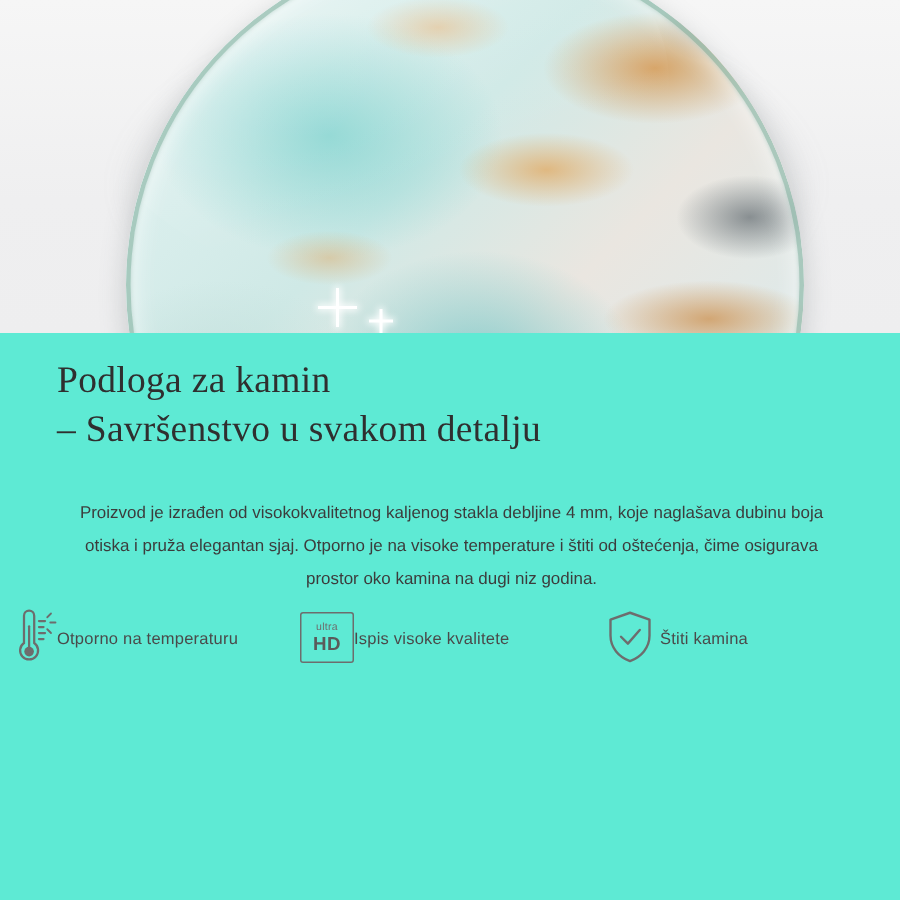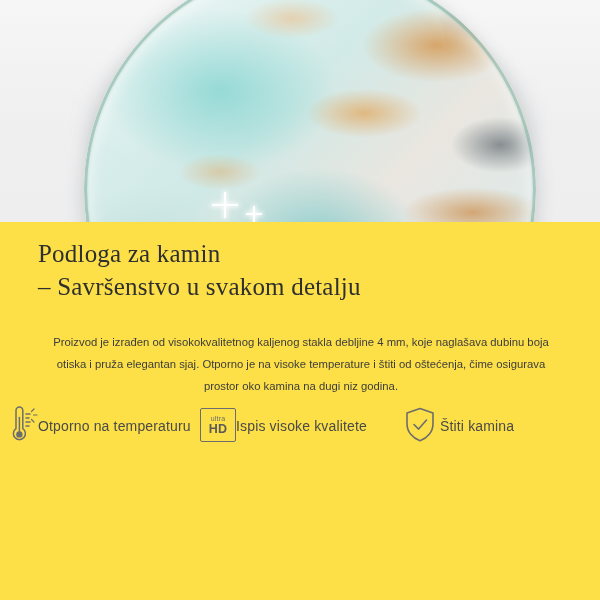--- a/index.html
+++ b/index.html
@@ -10,21 +10,21 @@
     width: 600px;
     height: 600px;
     background: #ffffff;
     font-family: "Liberation Sans", sans-serif;
     overflow: hidden;
   }
   .page {
     position: relative;
     width: 600px;
     height: 600px;
-    background: #fde047;
+    background: #5eead4;
   }
 
   
   .hero {
     position: absolute;
     left: 0;
     top: 0;
     width: 600px;
     height: 222px;
     overflow: hidden;
@@ -167,21 +167,21 @@
     padding-top: 10px;
   }
   .feature-icon {
     height: 46px;
     display: flex;
     align-items: center;
     justify-content: center;
   }
   .feature-label {
     margin-top: 1px;
-    font-size: 14px;
+    font-size: 11px;
     color: #4a4a4a;
     letter-spacing: 0.15px;
   }
   svg { display: block; }
   .hd-box {
     width: 34px;
     height: 32px;
     border: 1.6px solid #6d6d6d;
     border-radius: 2px;
     display: flex;

